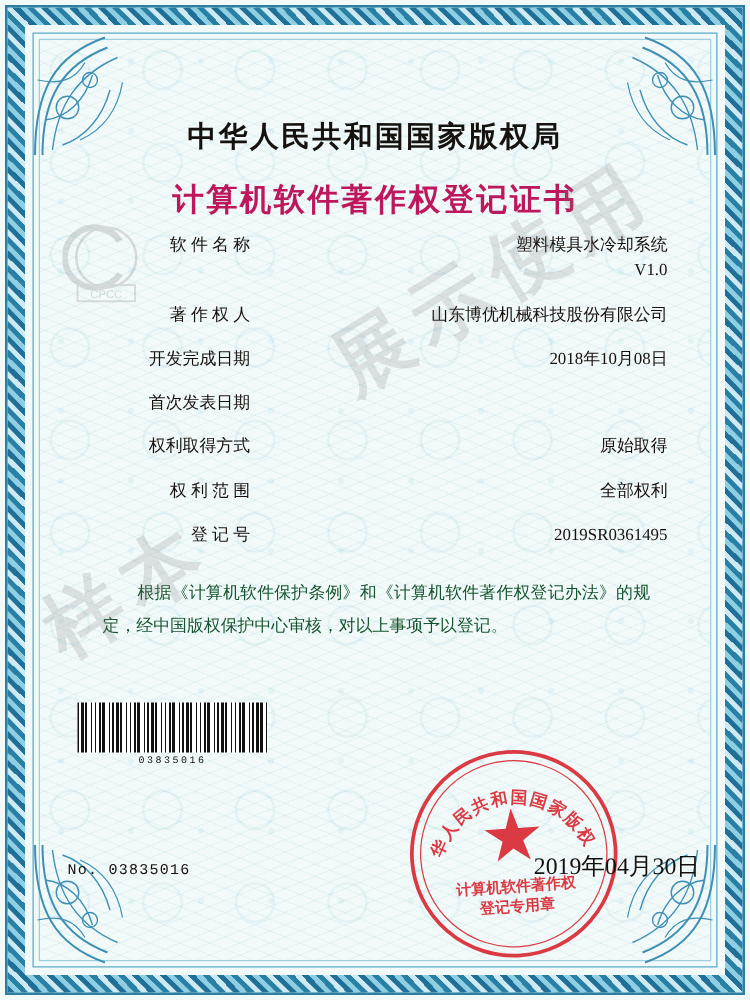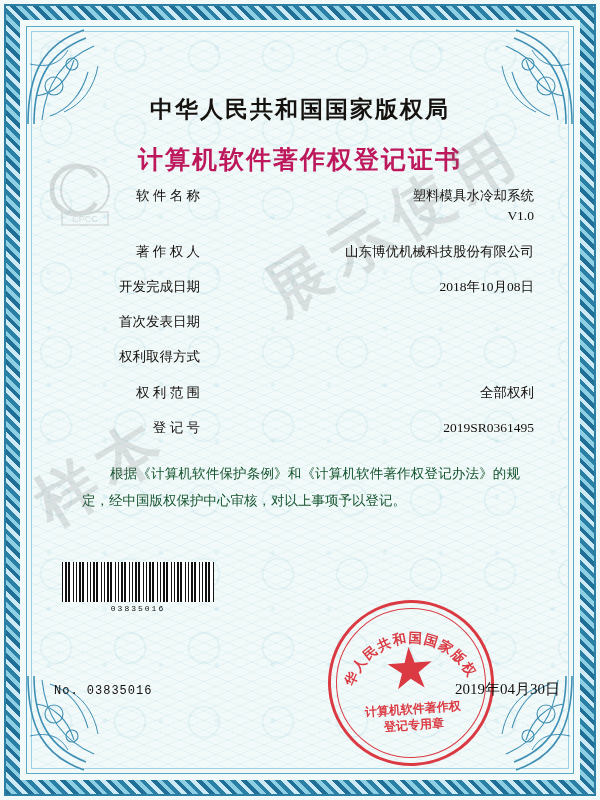--- a/index.html
+++ b/index.html
@@ -194,21 +194,21 @@
     justify-content: space-between;
     align-items: baseline;
     font-size: 12.5px;
     color: #14100d;
   }
   .no-text {
     font-family: "Liberation Mono", "DejaVu Sans Mono", monospace;
     letter-spacing: 1px;
     font-size: 12px;
   }
-  .date-text { letter-spacing: 0px; font-size: 15px; }
+  .date-text { letter-spacing: 0px; font-size: 19px; }
 
   
   .seal {
     position: absolute;
     left: 328px;
     top: 600px;
     width: 160px;
     height: 160px;
     border-radius: 50%;
     border: 3px solid #d8202a;
@@ -249,21 +249,21 @@
     font-size: 12px;
     font-weight: 700;
     line-height: 1.35;
     color: #d8202a;
   }
 
   
   .ghost-logo {
     position: absolute;
     left: 50px;
-    top: 160px;
+    top: 176px;
     width: 70px;
     height: 70px;
     opacity: .22;
   }
 
   
   .watermark {
     position: absolute;
     left: 0; top: 0; right: 0; bottom: 0;
     pointer-events: none;
@@ -387,20 +387,21 @@
         <div class="lab">开发完成日期</div>
         <div class="val">2018年10月08日</div>
       </div>
 
       <div class="row">
         <div class="lab">首次发表日期</div>
       </div>
 
       <div class="row">
         <div class="lab">权利取得方式</div>
+        <div class="val">原始取得</div>
       </div>
 
       <div class="row">
         <div class="lab">权 利 范 围</div>
         <div class="val">全部权利</div>
       </div>
 
       <div class="row">
         <div class="lab">登 记 号</div>
         <div class="val">2019SR0361495</div>

